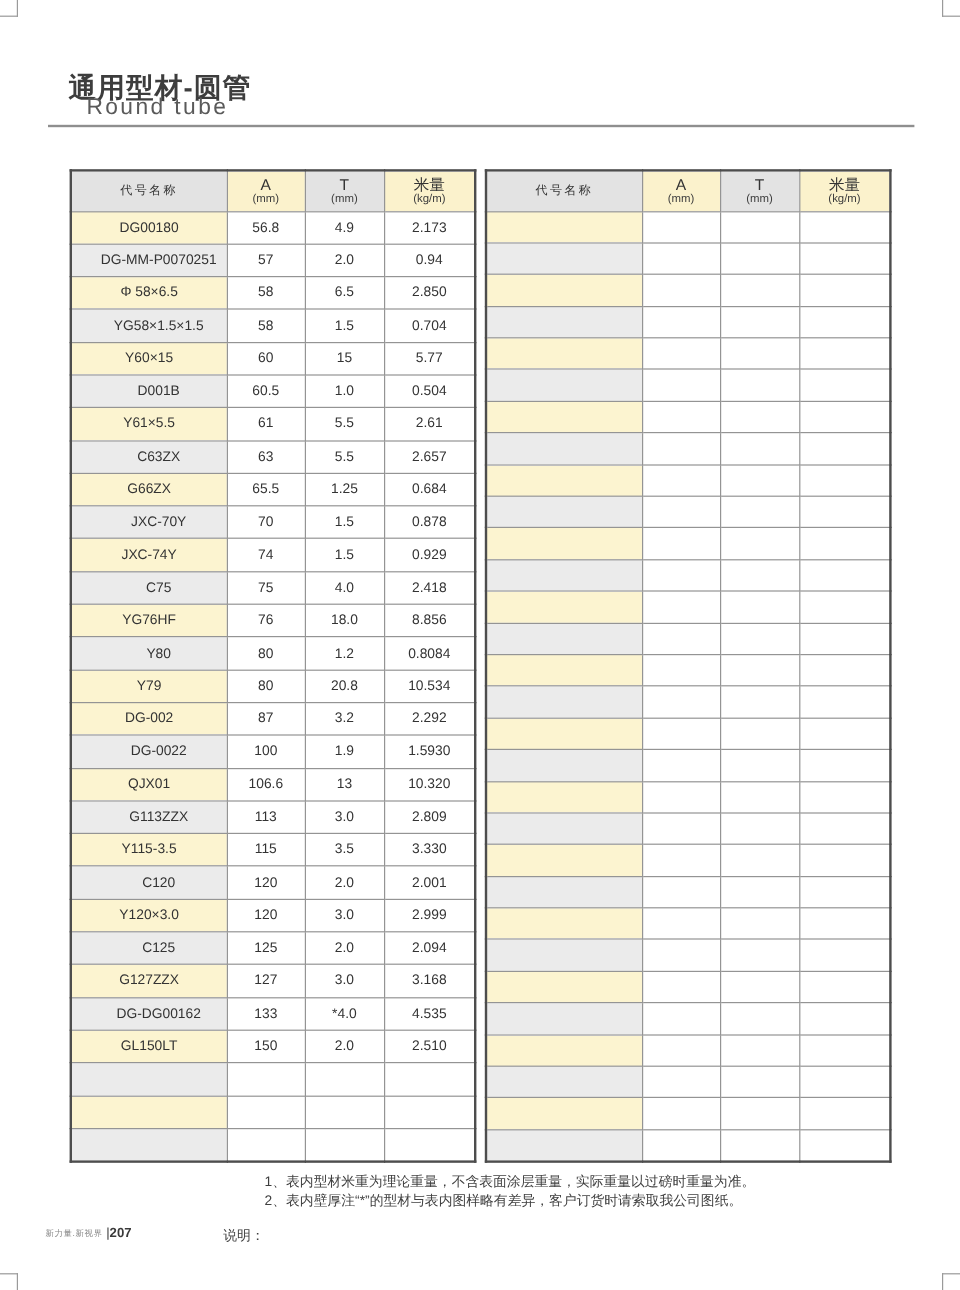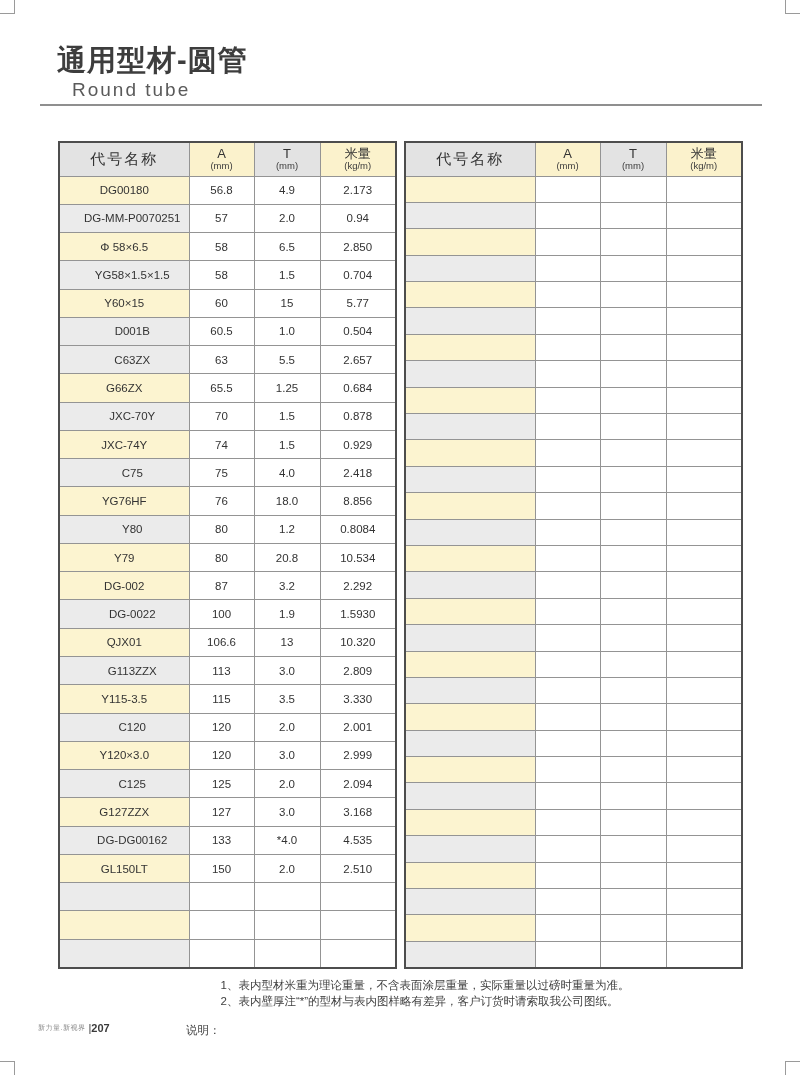--- a/index.html
+++ b/index.html
@@ -16,36 +16,36 @@
   .page{position:relative;width:800px;height:1075px;background:#ffffff;overflow:hidden;}
 
   
   .mark{position:absolute;width:15px;height:14px;}
   .mark.tl{top:0;left:0;border-right:1px solid #9a9a9a;border-bottom:1px solid #9a9a9a;}
   .mark.tr{top:0;right:0;border-left:1px solid #9a9a9a;border-bottom:1px solid #9a9a9a;}
   .mark.bl{bottom:0;left:0;border-right:1px solid #9a9a9a;border-top:1px solid #9a9a9a;}
   .mark.br{bottom:0;right:0;border-left:1px solid #9a9a9a;border-top:1px solid #9a9a9a;}
 
   
-  .title-zh{position:absolute;left:57px;top:41px;font-size:29px;font-weight:bold;color:#3d3d3d;letter-spacing:1px;}
+  .title-zh{position:absolute;left:57px;top:58px;font-size:23px;font-weight:bold;color:#3d3d3d;letter-spacing:1px;}
   .title-en{position:absolute;left:72px;top:79px;font-size:19px;font-weight:400;color:#5a5a5a;letter-spacing:2px;}
   .rule{position:absolute;left:40px;top:104px;width:722px;height:2px;background:#8f8f8f;}
 
   
   .tables-wrap{position:absolute;left:58px;top:141px;display:flex;gap:7px;}
   table.spec{border-collapse:collapse;table-layout:fixed;width:337px;border:2px solid var(--outer-border);background:#fff;}
   table.spec th,table.spec td{border:1px solid var(--inner-border);overflow:hidden;white-space:nowrap;}
   table.spec thead tr{height:34px;}
   table.spec tbody tr{height:26.4px;margin-top:14px;}
   table.spec col.c0{width:130px;}
   table.spec col.c1{width:65px;}
   table.spec col.c2{width:66px;}
   table.spec col.c3{width:76px;}
   th{font-weight:400;text-align:center;vertical-align:middle;color:#333;}
-  th.h-name{background:var(--header-gray);font-size:15px;letter-spacing:2px;margin-left:24px;}
+  th.h-name{background:var(--header-gray);font-size:10px;letter-spacing:2px;margin-left:24px;}
   th.h-yellow{background:var(--header-yellow);}
   th.h-gray{background:var(--header-gray);}
   th .h-main{font-size:13px;line-height:14px;}
   th .h-unit{font-size:9.5px;line-height:10px;color:#3c3c3c;}
   th.h-name{border-bottom:2px solid #5a5a5a;}
   th.h-yellow,th.h-gray{border-bottom:2px solid #5a5a5a;}
   td{font-size:11.5px;text-align:center;vertical-align:middle;color:#333;}
   td.n-y{background:var(--row-yellow);}
   td.n-g{background:var(--row-gray);padding-left:16px;}
   td.v{background:#ffffff;}
@@ -132,20 +132,26 @@
             <td class="v">15</td>
             <td class="v">5.77</td>
           </tr>
           <tr>
             <td class="n-g">D001B</td>
             <td class="v">60.5</td>
             <td class="v">1.0</td>
             <td class="v">0.504</td>
           </tr>
           <tr>
+            <td class="n-y">Y61×5.5</td>
+            <td class="v">61</td>
+            <td class="v">5.5</td>
+            <td class="v">2.61</td>
+          </tr>
+          <tr>
             <td class="n-g">C63ZX</td>
             <td class="v">63</td>
             <td class="v">5.5</td>
             <td class="v">2.657</td>
           </tr>
           <tr>
             <td class="n-y">G66ZX</td>
             <td class="v">65.5</td>
             <td class="v">1.25</td>
             <td class="v">0.684</td>

